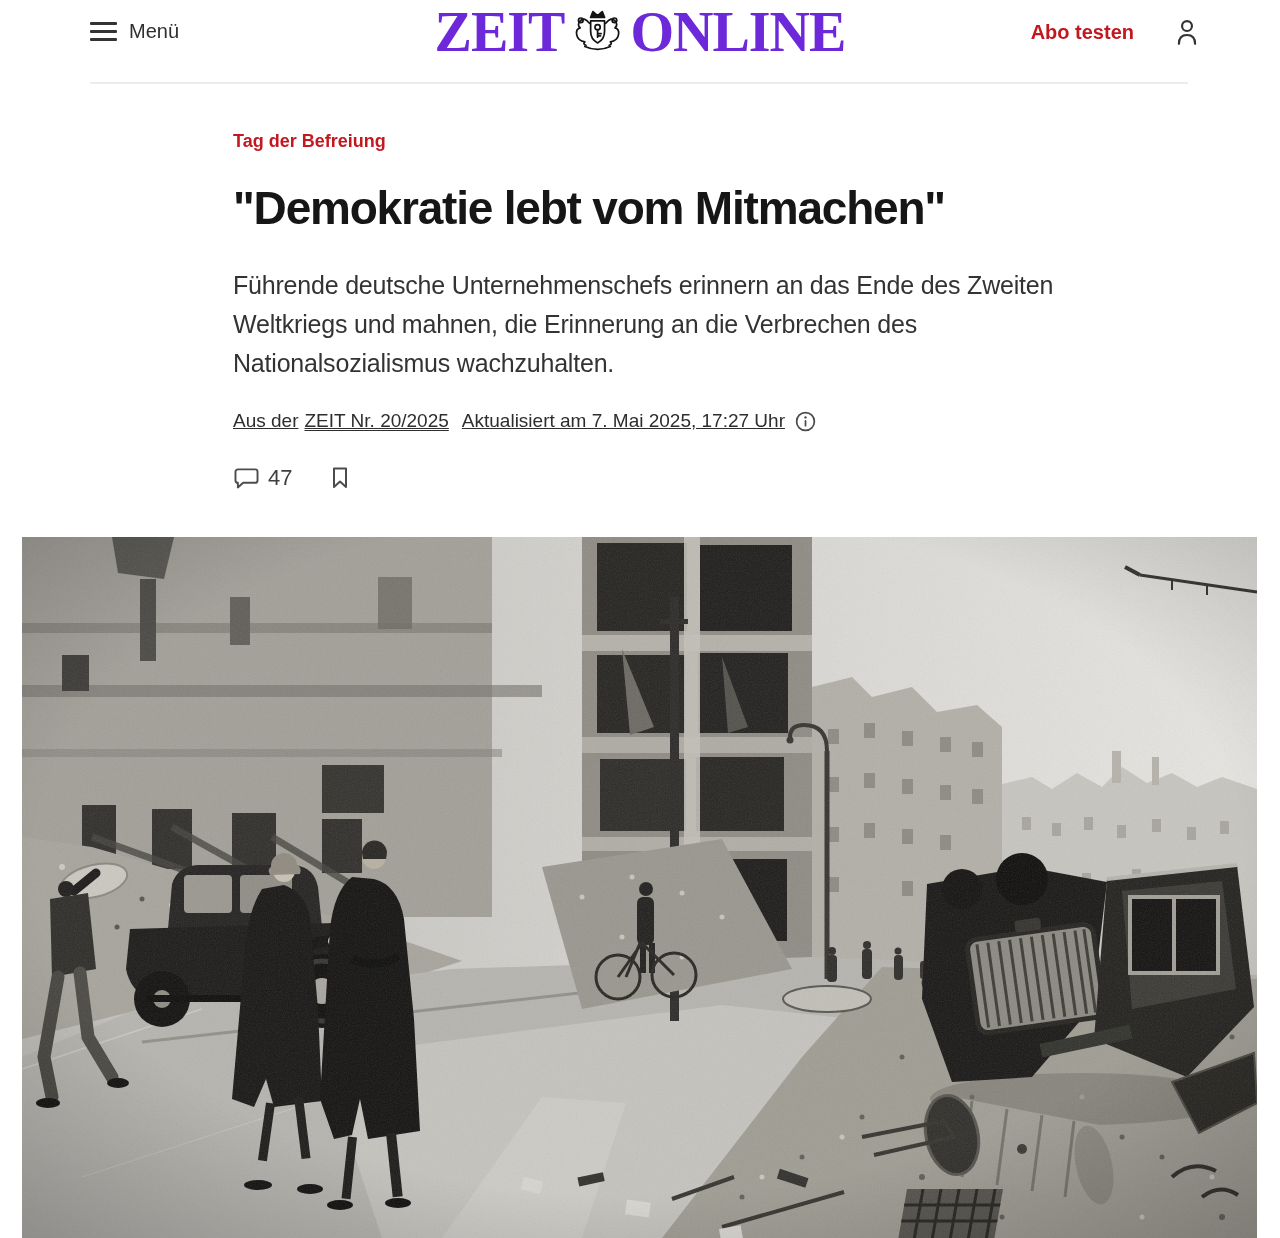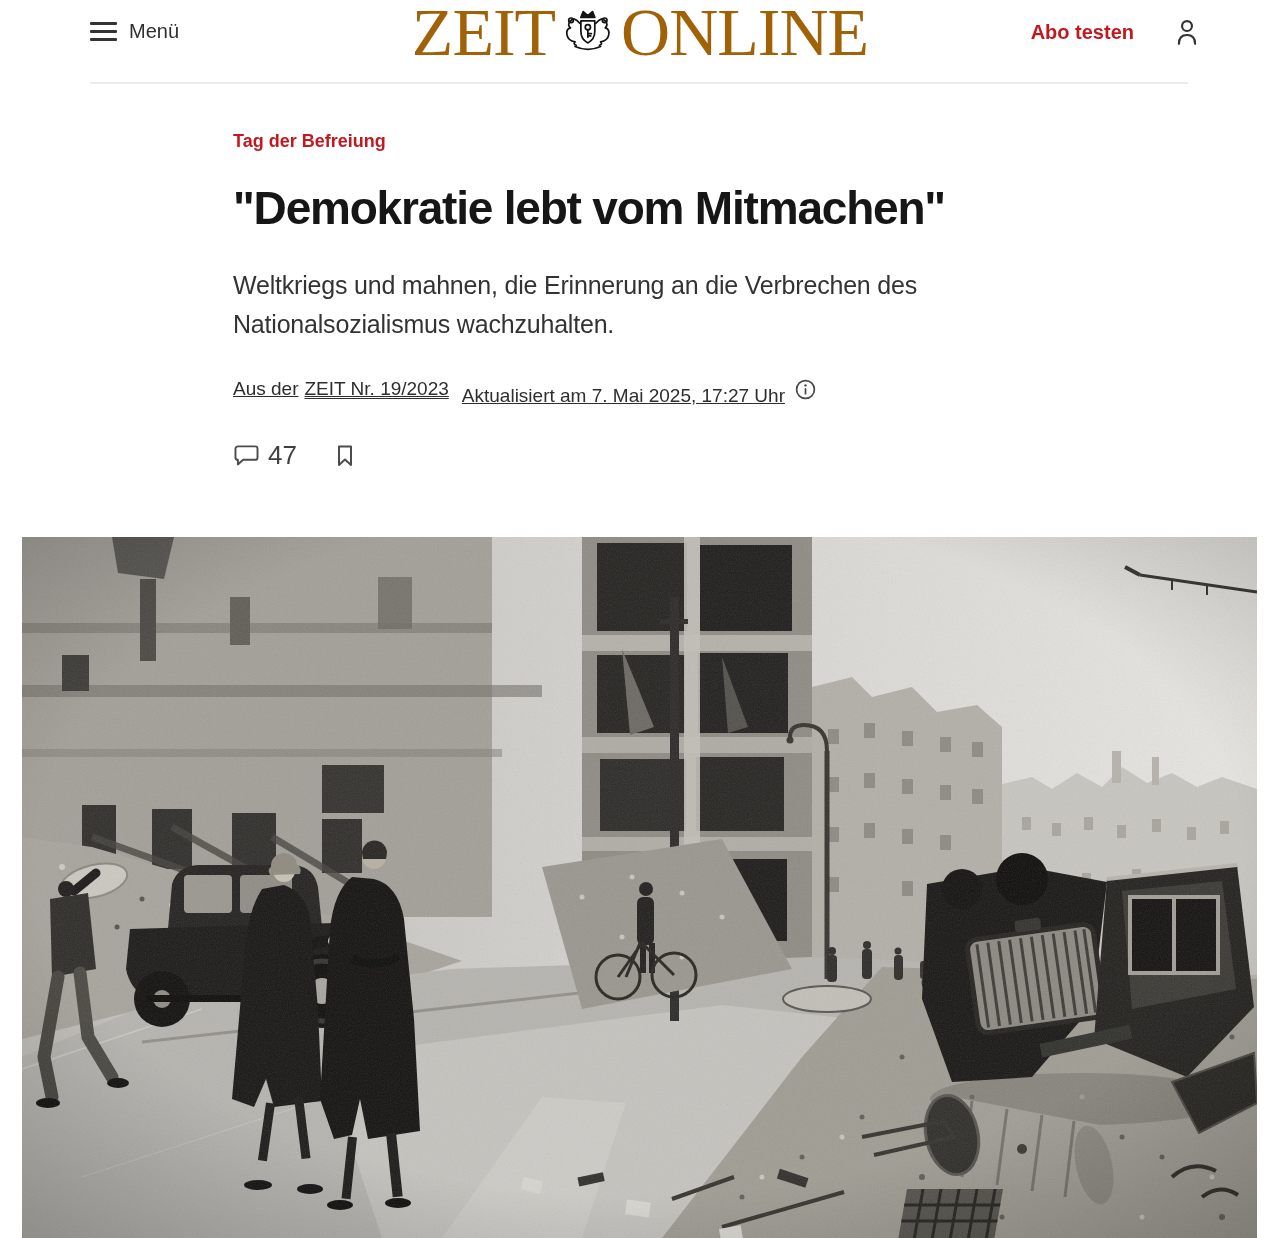--- a/index.html
+++ b/index.html
@@ -7,42 +7,42 @@
               font-family:"Liberation Sans", sans-serif; color:#1a1a1a; position:relative; }
 
   
   .header { position:absolute; top:0; left:0; width:1280px; height:85px; background:#fff; }
   .menu-btn { position:absolute; left:90px; top:20px; display:flex; align-items:center; gap:12px; cursor:pointer; }
   .hamburger { display:flex; flex-direction:column; gap:5px; width:27px; }
   .hamburger span { display:block; height:3px; background:#333; border-radius:1px; }
   .menu-label { font-size:20px; color:#2f2f2f; }
   .logo { position:absolute; left:50%; top:6px; transform:translateX(-50%);
           display:flex; align-items:center; cursor:pointer; }
-  .logo .word { font-family:"Liberation Serif", serif; font-weight:400; font-size:68px;
-                letter-spacing:-1px; color:#a16207; line-height:52px; }
+  .logo .word { font-family:"Liberation Serif", serif; font-weight:700; font-size:56px;
+                letter-spacing:-1px; color:#6d28d9; line-height:52px; }
   .crest { margin:0 4px; }
   .abo { position:absolute; right:146px; top:21px; color:#c2181f; font-weight:700;
          font-size:20px; cursor:pointer; }
   .account-btn { position:absolute; right:80px; top:18px; width:26px; height:28px; cursor:pointer; }
   .divider { position:absolute; top:82px; left:90px; width:1098px; height:2px; background:#ececec; }
 
   
   .article-head { position:absolute; left:233px; top:131px; width:830px; }
   .kicker { color:#c2181f; font-size:18px; font-weight:700; margin-bottom:30px; }
   .headline { font-size:46px; font-weight:700; letter-spacing:-1.2px; color:#161616;
               line-height:52px; margin-bottom:32px; }
   .teaser { color:#333; font-size:25px; letter-spacing:-0.2px; }
   .teaser div { line-height:39px; white-space:nowrap; }
   .byline { margin-top:27px; display:flex; align-items:center; font-size:19px; color:#2e2e2e;text-decoration:underline; }
   .byline .src-link { text-decoration:underline; text-underline-offset:3px; margin-left:6px; cursor:pointer; }
-  .byline .updated { margin-left:13px;margin-top:14px; }
+  .byline .updated { margin-left:13px; }
   .info-btn { margin-left:10px; width:21px; height:21px; cursor:pointer; display:inline-flex; }
   .actions { margin-top:33px; display:flex; align-items:center; color:#4c4c4c; }
   .comments-btn { display:flex; align-items:center; gap:8px; cursor:pointer; }
-  .comments-count { font-size:26px; color:#3f3f3f; }
+  .comments-count { font-size:22px; color:#3f3f3f; }
   .bookmark-btn { margin-left:38px; cursor:pointer; display:flex; }
 
   
   .photo { position:absolute; left:22px; top:537px; width:1235px; height:701px; overflow:hidden; background:#c4c2bc; }
   .photo svg { display:block; }
 </style>
 </head>
 <body>
 
 <div class="header">
@@ -86,27 +86,28 @@
   </div>
 </div>
 
 <div class="divider"></div>
 
 <div class="article-head">
   <div class="kicker">Tag der Befreiung</div>
   <h1 class="headline">"Demokratie lebt vom Mitmachen"</h1>
 
   <div class="teaser">
+    <div>Führende deutsche Unternehmenschefs erinnern an das Ende des Zweiten</div>
     <div>Weltkriegs und mahnen, die Erinnerung an die Verbrechen des</div>
     <div>Nationalsozialismus wachzuhalten.</div>
   </div>
 
   <div class="byline">
     <span>Aus der</span>
-    <span class="src-link">ZEIT Nr. 19/2023</span>
+    <span class="src-link">ZEIT Nr. 20/2025</span>
     <span class="updated">Aktualisiert am 7. Mai 2025, 17:27 Uhr</span>
     <span class="info-btn">
       <svg viewBox="0 0 22 22" width="21" height="21">
         <circle cx="11" cy="11" r="9.3" fill="none" stroke="#4a4a4a" stroke-width="1.8"></circle>
         <circle cx="11" cy="6.7" r="1.25" fill="#4a4a4a"></circle>
         <rect x="10.1" y="9.3" width="1.8" height="7" rx="0.9" fill="#4a4a4a"></rect>
       </svg>
     </span>
   </div>
 

